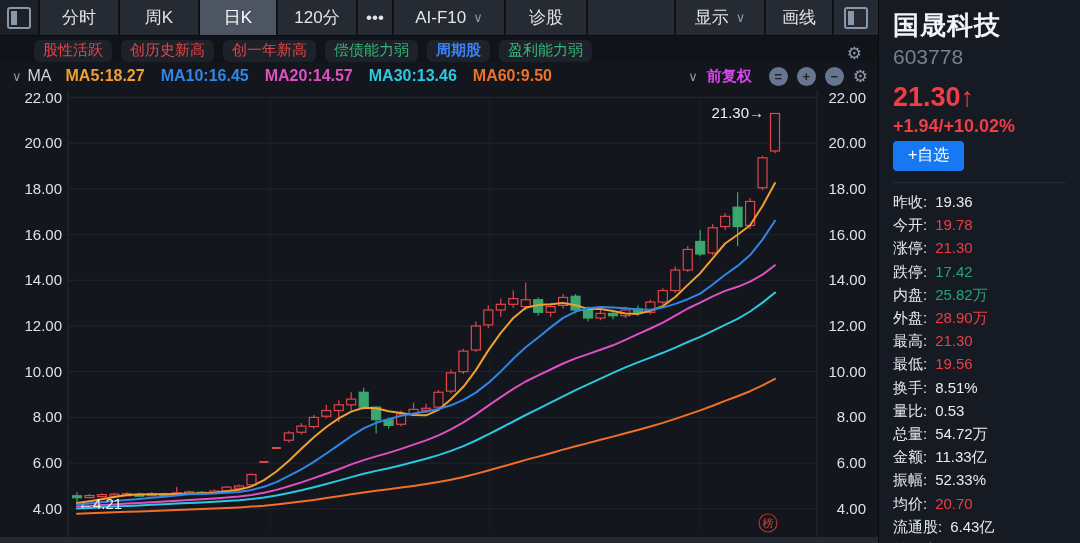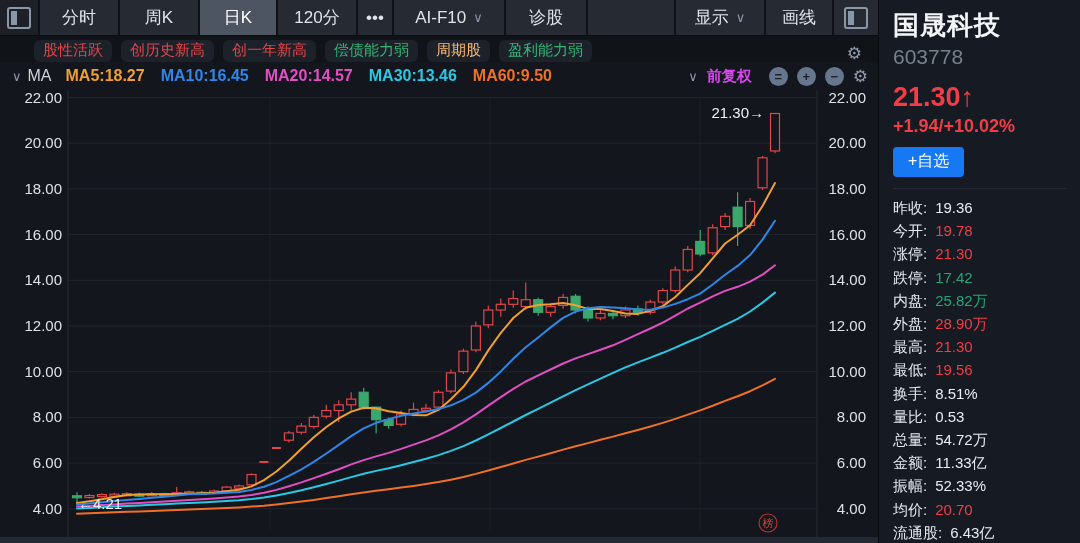--- a/index.html
+++ b/index.html
@@ -22,21 +22,21 @@
   .chev { color:#8b98ac; font-size:13px; margin-left:7px; }
   .spacer { flex:1; background:#262a32; }
 
   
   .tagsbar { height:26px; display:flex; align-items:flex-end; padding:0 12px 0 34px;
     gap:9px; background:#101318; }
   .tag { padding:1px 9px 2px; border-radius:6px; background:#1d222a; font-size:15px;
     cursor:pointer; }
   .tag.c-red   { color:#e2464a; }
   .tag.c-green { color:#35b578; }
-  .tag.c-gold  { color:#fdba74; }
+  .tag.c-gold  { color:#3b82f6;font-weight:bold; }
   .gear { color:#8e9aae; font-size:17px; cursor:pointer; line-height:1; }
   .tagsbar .gear { margin-left:auto; margin-right:4px; }
 
   
   .mabar { height:28px; display:flex; align-items:center; padding:0 10px 0 12px;
     background:#13161c; font-size:16px; }
   .mabar .grp { color:#cfd4dc; margin-right:14px; }
   .ma-item { margin-right:16px; font-weight:bold; }
   .mabar-right { margin-left:auto; display:flex; align-items:center; gap:9px; }
   .adjust { color:#d946ef; font-size:15px; font-weight:bold; margin-right:8px;text-align:right; }
@@ -51,21 +51,21 @@
   svg text.badge { fill:#d4453c; font-size:11px; font-family:"Liberation Sans",sans-serif; }
   .bottom-strip { height:6px; background:#242a33; margin-top:auto; }
 
   
   .rpanel { width:202px; background:#161a22; border-left:1px solid #0a0c10;
     padding:8px 14px 0; color:#e8ebf1; }
   .qname { font-size:26px; font-weight:bold; color:#f2f4f8; letter-spacing:1px; }
   .qcode { font-size:21px; color:#78808e; margin-top:2px; }
   .qprice { font-size:27px; font-weight:bold; color:#f23c46; margin-top:13px; }
   .qchange { font-size:18px; font-weight:bold; color:#f23c46; margin-top:3px; }
-  .watch-btn { display:inline-block; margin-top:10px; background:#1678f2; color:#fff;
+  .watch-btn { display:inline-block; margin-top:4px; background:#1678f2; color:#fff;
     font-size:16px; padding:4px 15px 5px; border-radius:4px; border:none; cursor:pointer; }
   .stats { margin-top:11px; border-top:1px solid #262b33; padding-top:7px; }
   .srow { display:flex; font-size:15px; line-height:23.2px; }
   .srow .slabel { color:#e4e8ee; margin-right:8px; }
   .srow .sval.tone-up   { color:#f23c46;text-align:right; }
   .srow .sval.tone-down { color:#23a776; }
   .srow .sval.tone-flat { color:#e8ebf1; }
 </style>
 </head>
 <body>

